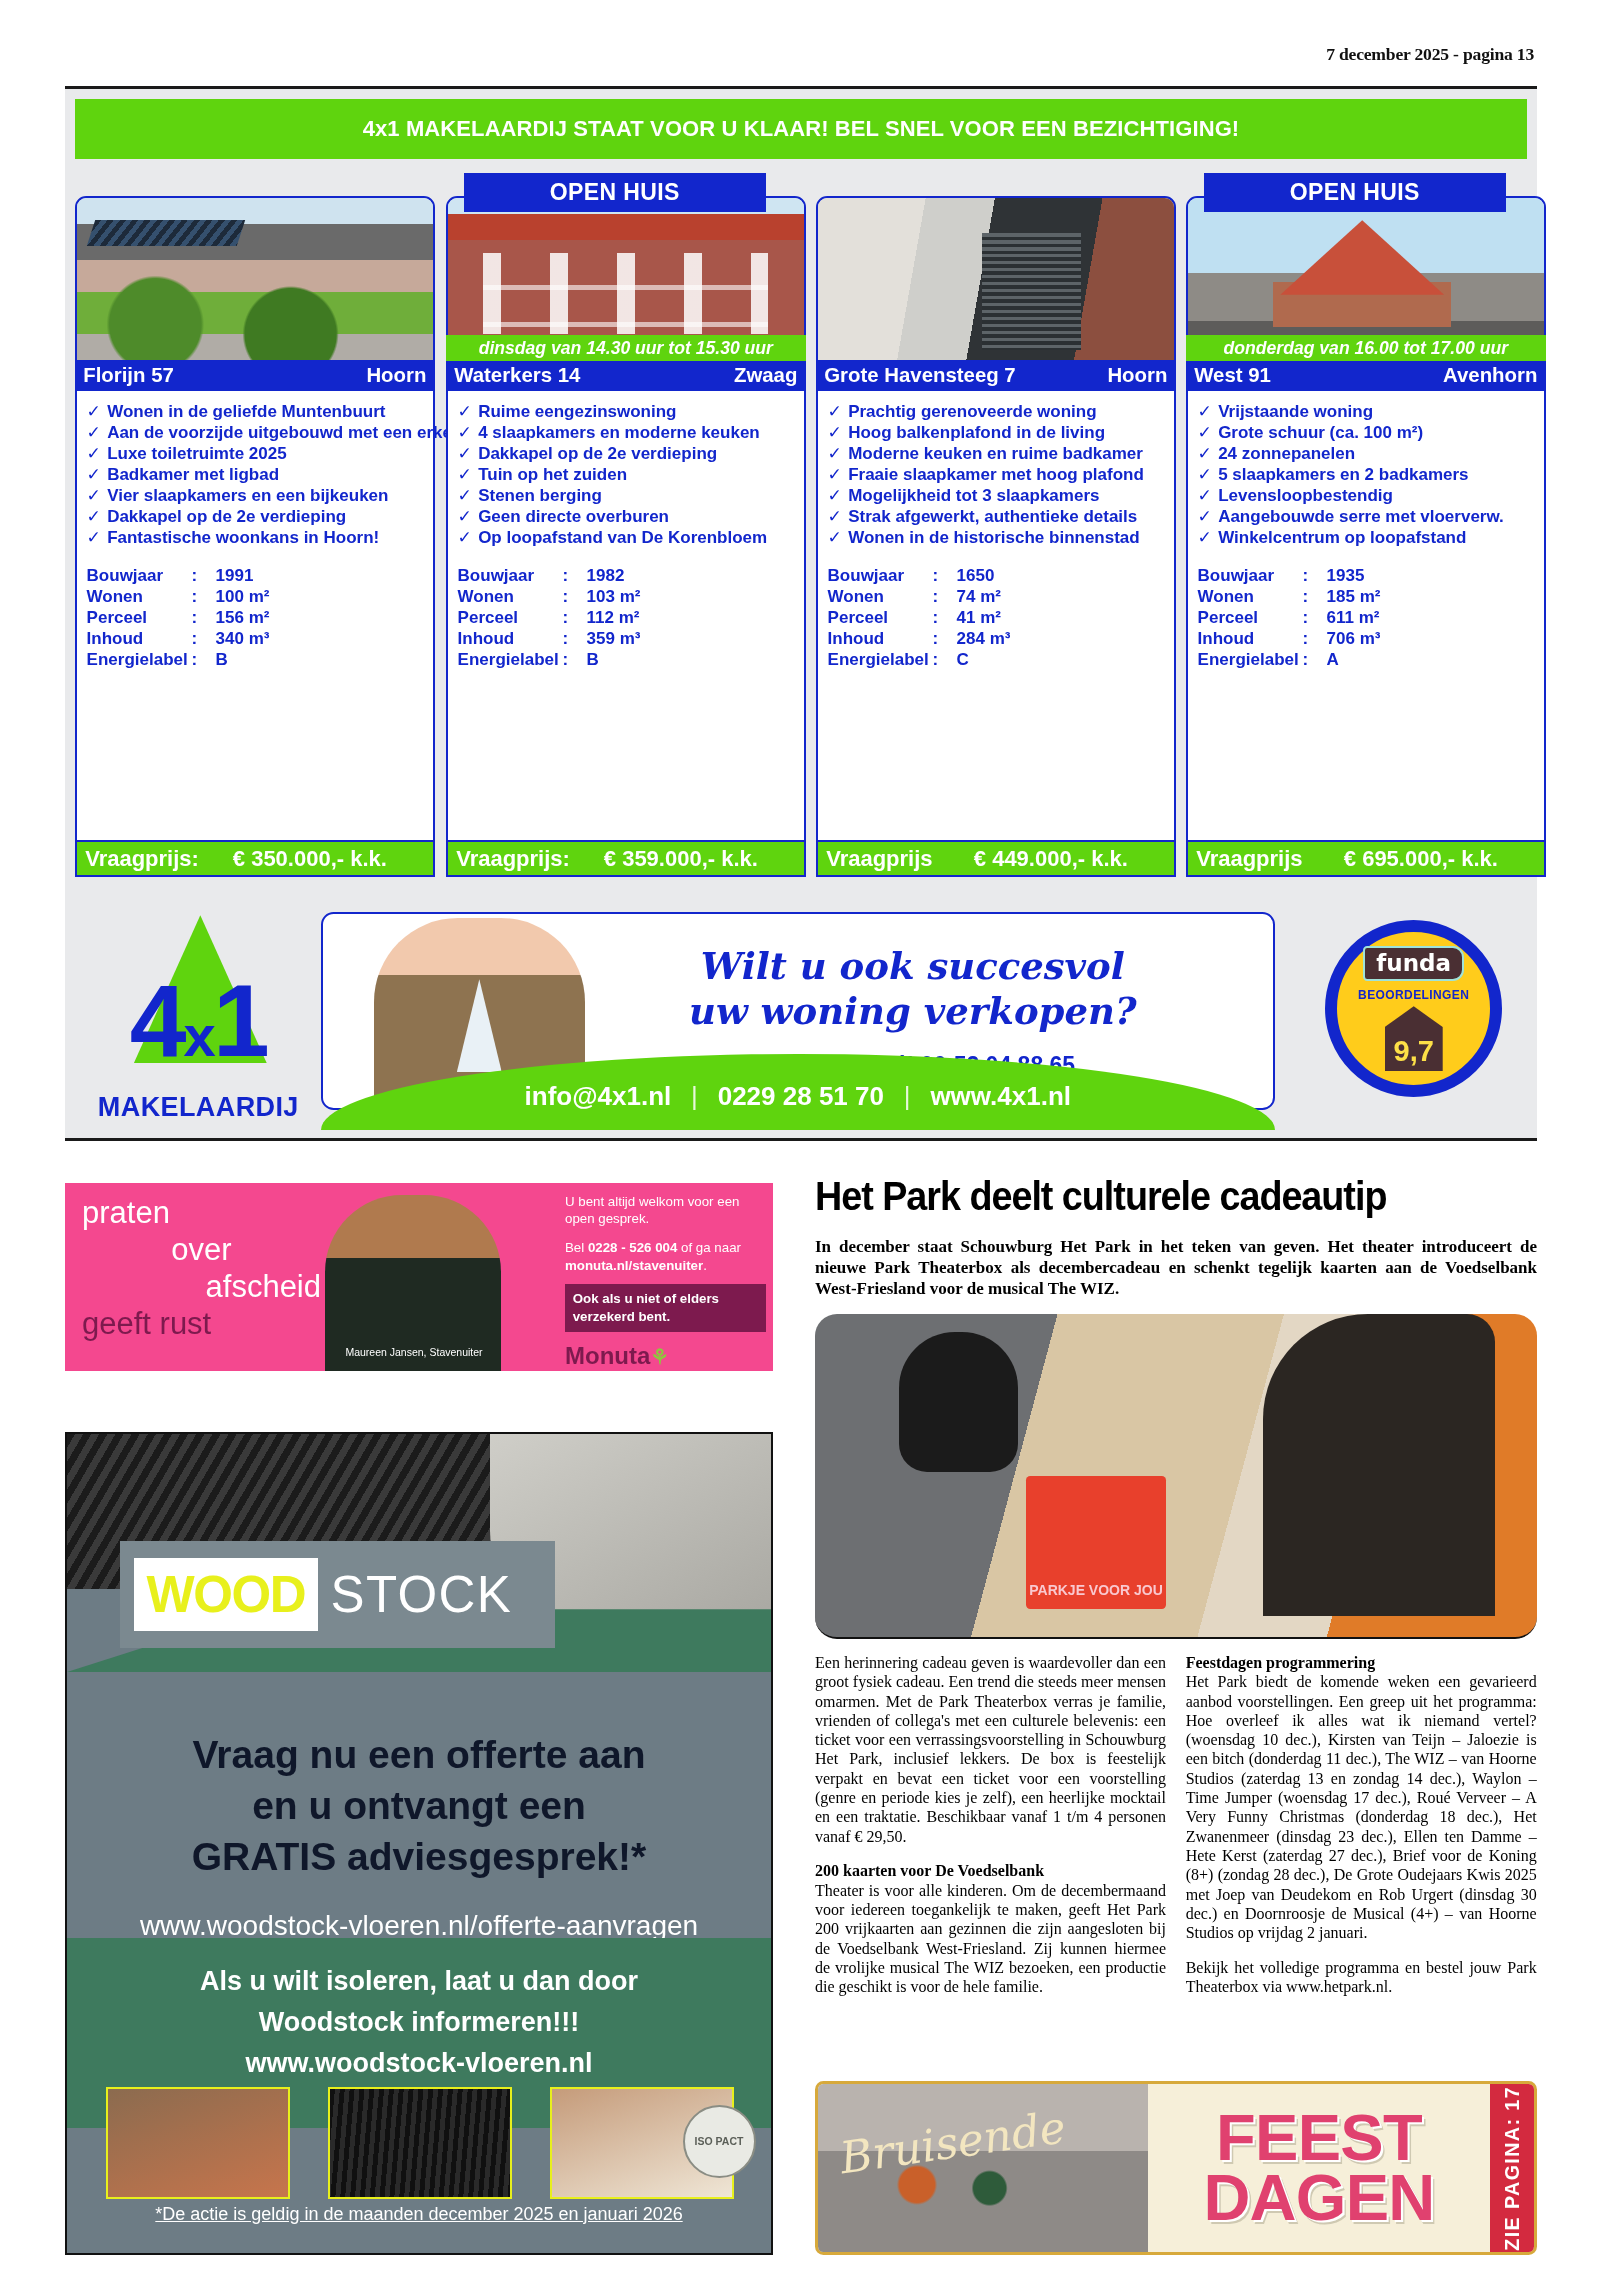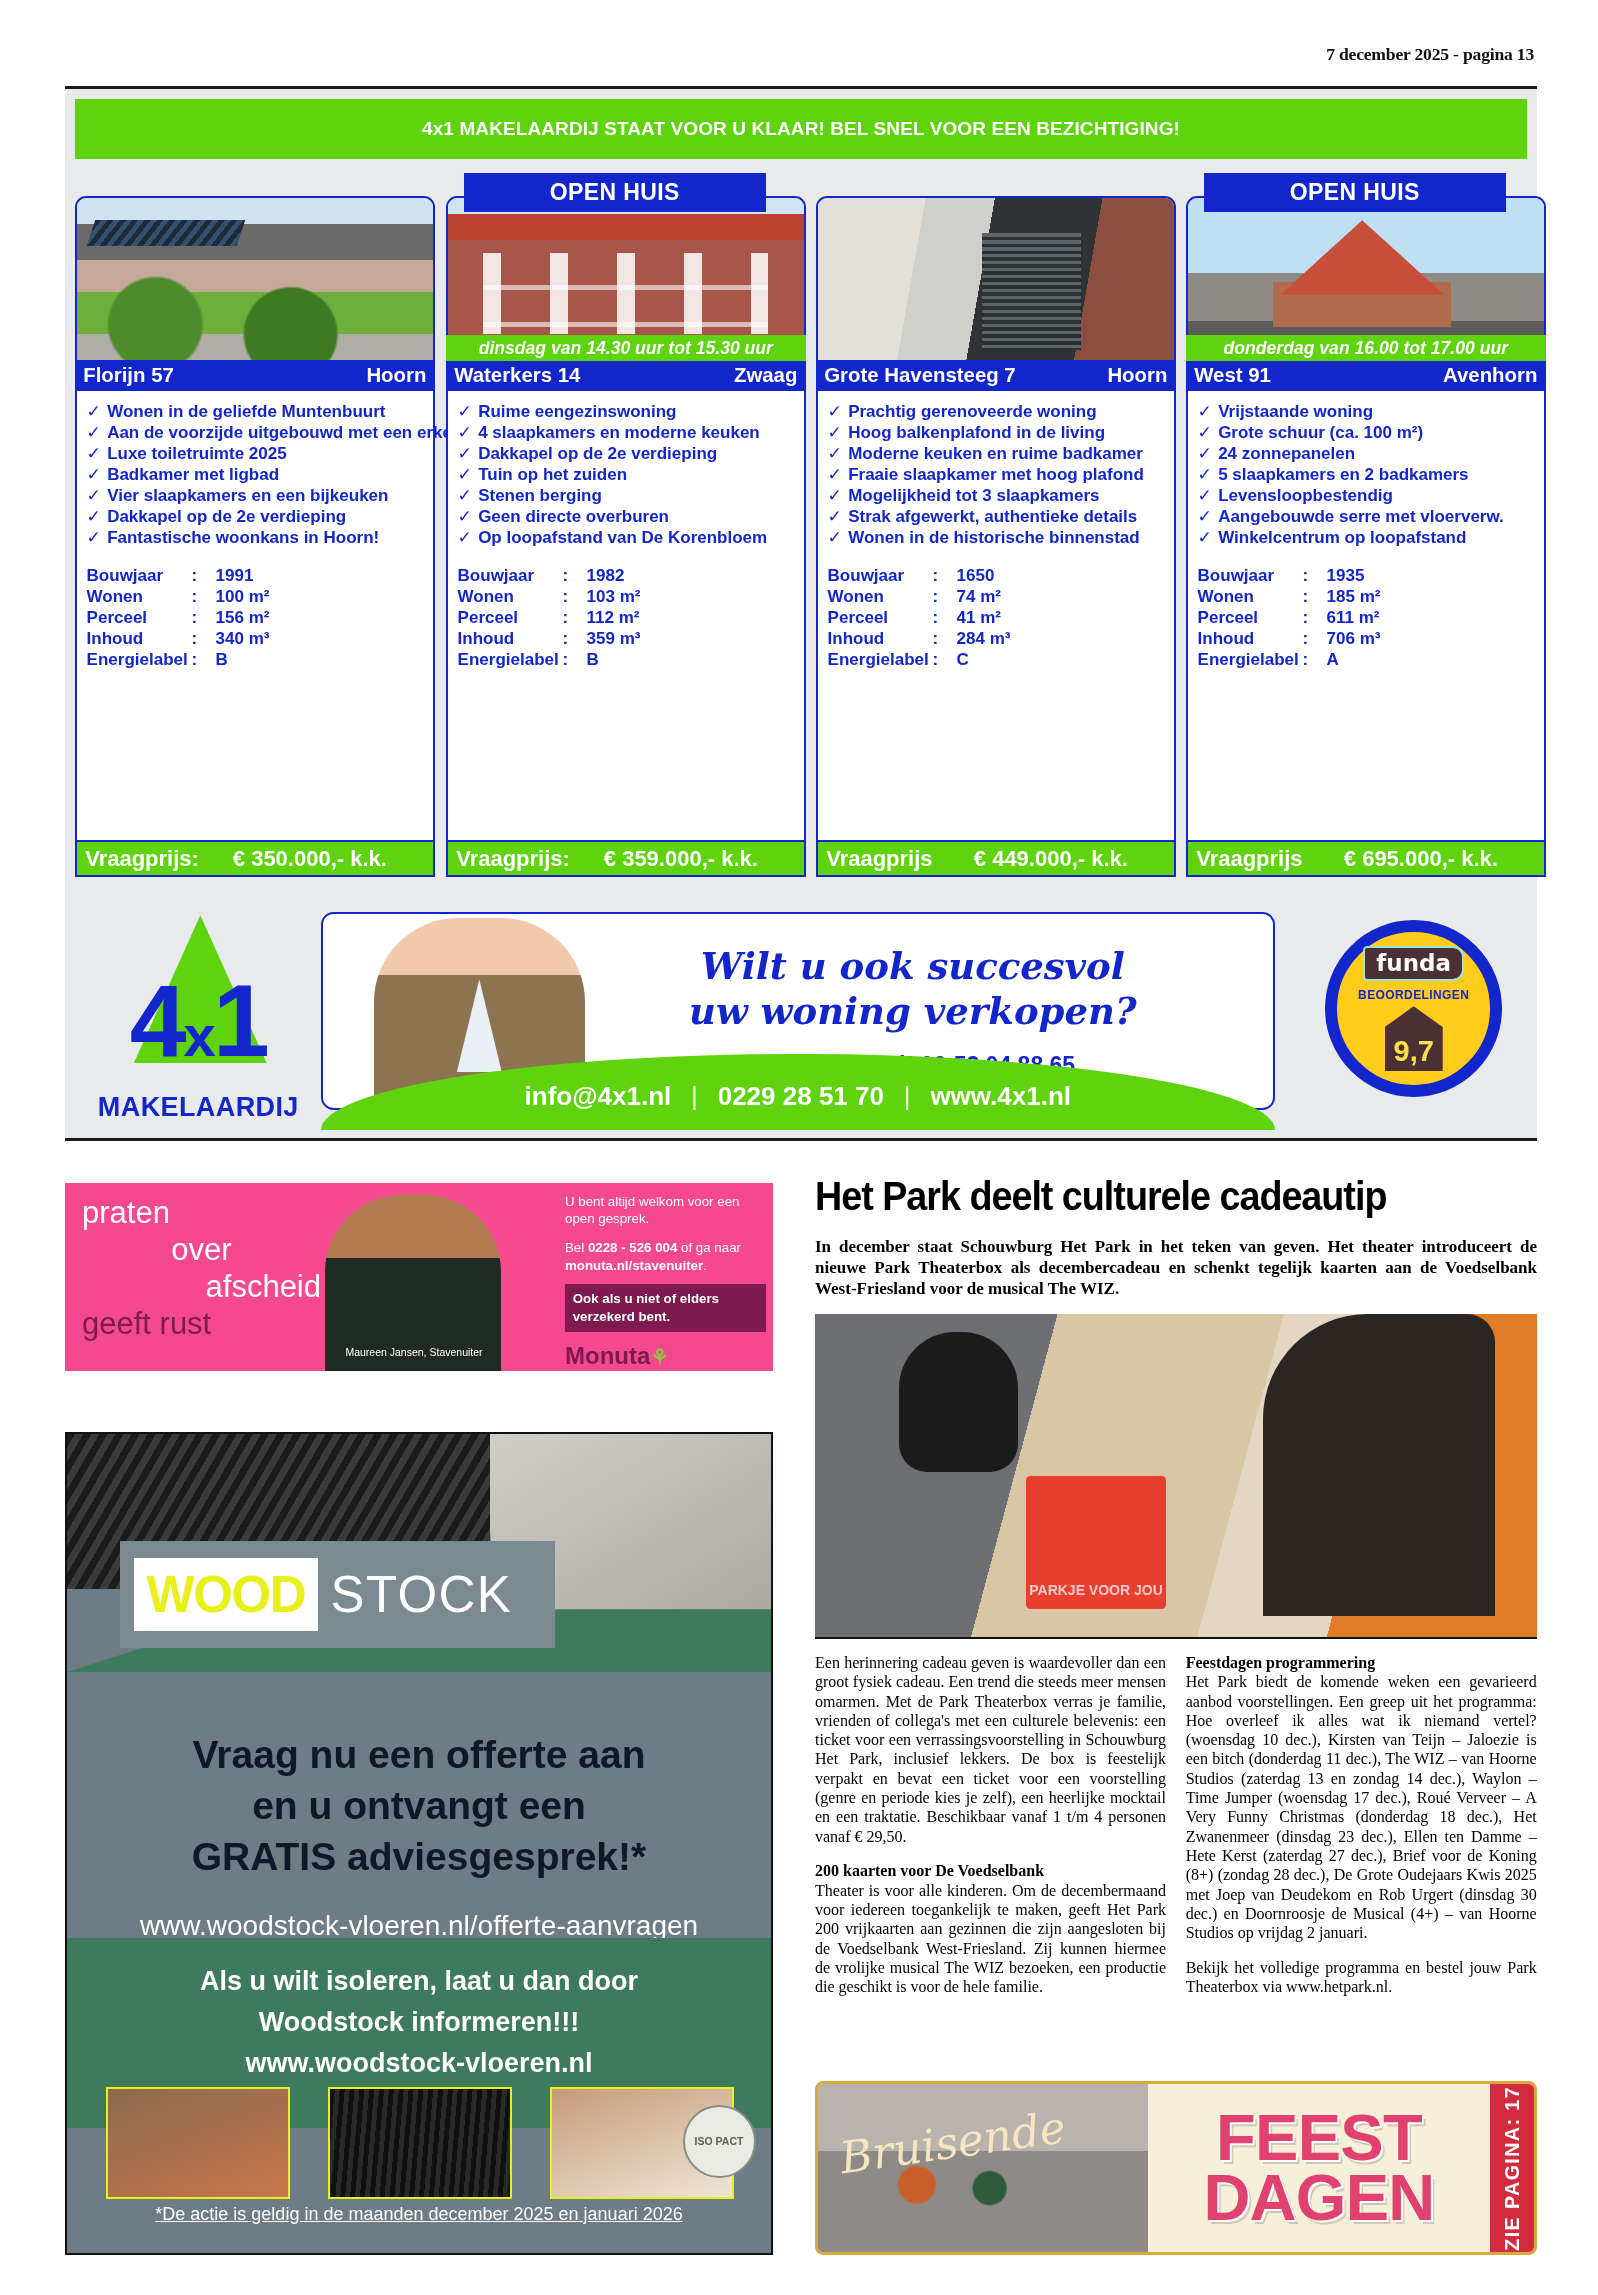--- a/index.html
+++ b/index.html
@@ -25,21 +25,21 @@
     background:#e9eaec;
     border-top:3.5px solid #1a1a1a;
     border-bottom:3.5px solid #1a1a1a;
   }
   .re-banner {
     position:absolute; left:9.8px; top:9.8px; right:9.8px; height:60px;
     background:#5fd40e;
     display:flex; align-items:center; justify-content:center;
   }
   .re-banner span {
-    color:#fff; font-weight:bold; font-size:19px; letter-spacing:0.1px;
+    color:#fff; font-weight:bold; font-size:22px; letter-spacing:0.1px;
     white-space:nowrap;
   }
   .cards { position:absolute; left:9.8px; top:84px; right:9.8px; height:716px; }
   .card {
     position:absolute; top:0; width:360px; height:709px;
   }
   .card.c0 { left:0px; }
   .card.c1 { left:371px; }
   .card.c2 { left:741px; }
   .card.c3 { left:1111px; }
@@ -293,21 +293,21 @@
   .art-intro {
     margin-top:15.5px;
     font-family:"Liberation Serif", serif;
     font-weight:bold; font-size:17px; line-height:21px; color:#000;
     text-align:justify;
   }
   .art-photo {
     margin-top:15.5px; width:722px; height:325px;
     border-bottom:2.8px solid #111;
     background:linear-gradient(105deg,#6d6f72 0 30%, #d9c6a4 30% 58%, #e3d7c4 58% 74%, #e07b28 74% 100%);
-    position:relative; overflow:hidden;
+    position:relative; overflow:hidden;border-radius:22px;
   }
   .art-photo .box {
     position:absolute; left:211px; bottom:28px; width:140px; height:133px;
     background:#e8402c; border-radius:4.2px;
   }
   .art-photo .box .lab {
     position:absolute; left:0; right:0; bottom:9.8px; text-align:center;
     color:#f9c8cf; font-weight:bold; font-size:14px; line-height:17px;
   }
   .art-photo .head1 {

